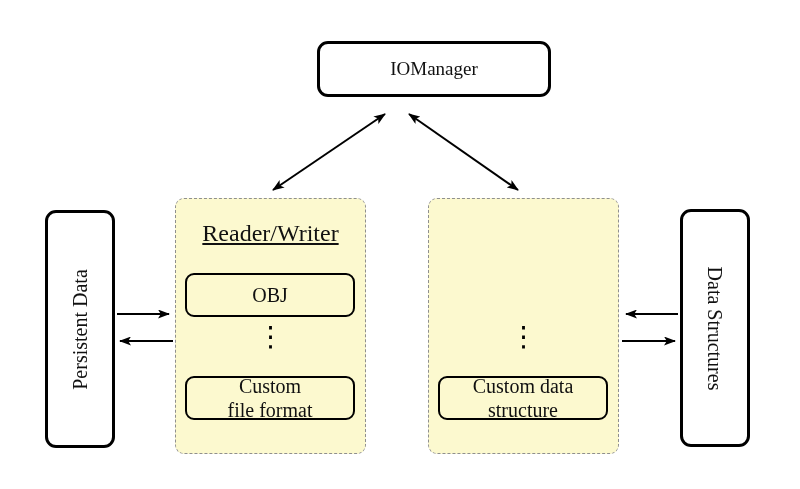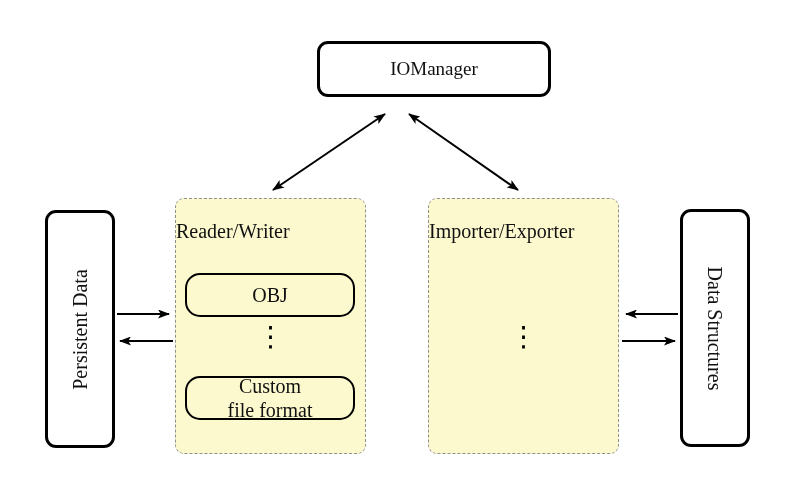--- a/index.html
+++ b/index.html
@@ -48,30 +48,31 @@
     border: 1.5px dashed #8f8f8f;
     border-radius: 9px;
     box-sizing: border-box;
   }
   .group-left  { left: 175px; }
   .group-right { left: 428px; }
   .group-title {
     position: absolute;
     top: 21px; left: 0;
     width: 100%;
-    text-align: left;
-    font-size: 20px;
+    text-align: center;
+    font-size: 24px;
+    text-decoration: underline;
   }
   .inner-node {
     position: absolute;
     left: 9px;
     width: 170px;
     background: #fcf9cf;
     border: 2.5px solid #000000;
-    border-radius: 15px;
+    border-radius: 9px;
     display: flex;
     align-items: center;
     justify-content: center;
     text-align: center;
     box-sizing: border-box;
     font-size: 20px;
     line-height: 1.22;
     white-space: pre-line;
   }
   .inner-top    { top: 74px;  height: 44px; }
@@ -105,22 +106,23 @@
 
   <div class="group group-left">
     <div class="group-title">Reader/Writer</div>
     <div class="inner-node inner-top">OBJ</div>
     <div class="dots">⋮</div>
     <div class="inner-node inner-bottom">Custom
 file format</div>
   </div>
 
   <div class="group group-right">
-    <div class="group-title">Importer/Exporter</div>
     <div class="dots">⋮</div>
+    <div class="inner-node inner-bottom">Custom data
+structure</div>
   </div>
 
   <svg class="arrows-layer" width="800" height="489" viewBox="0 0 800 489" xmlns="http://www.w3.org/2000/svg">
     <defs>
       <marker id="ah" markerUnits="userSpaceOnUse" markerWidth="12" markerHeight="9" viewBox="0 0 12 9" refX="11" refY="4.5" orient="auto-start-reverse">
         <path d="M0,0 L12,4.5 L0,9 L2.8,4.5 Z" fill="#000000"></path>
       </marker>
     </defs>
     <line x1="385" y1="114" x2="273" y2="190" stroke="#000" stroke-width="2" marker-start="url(#ah)" marker-end="url(#ah)"></line>
     <line x1="409" y1="114" x2="518" y2="190" stroke="#000" stroke-width="2" marker-start="url(#ah)" marker-end="url(#ah)"></line>

